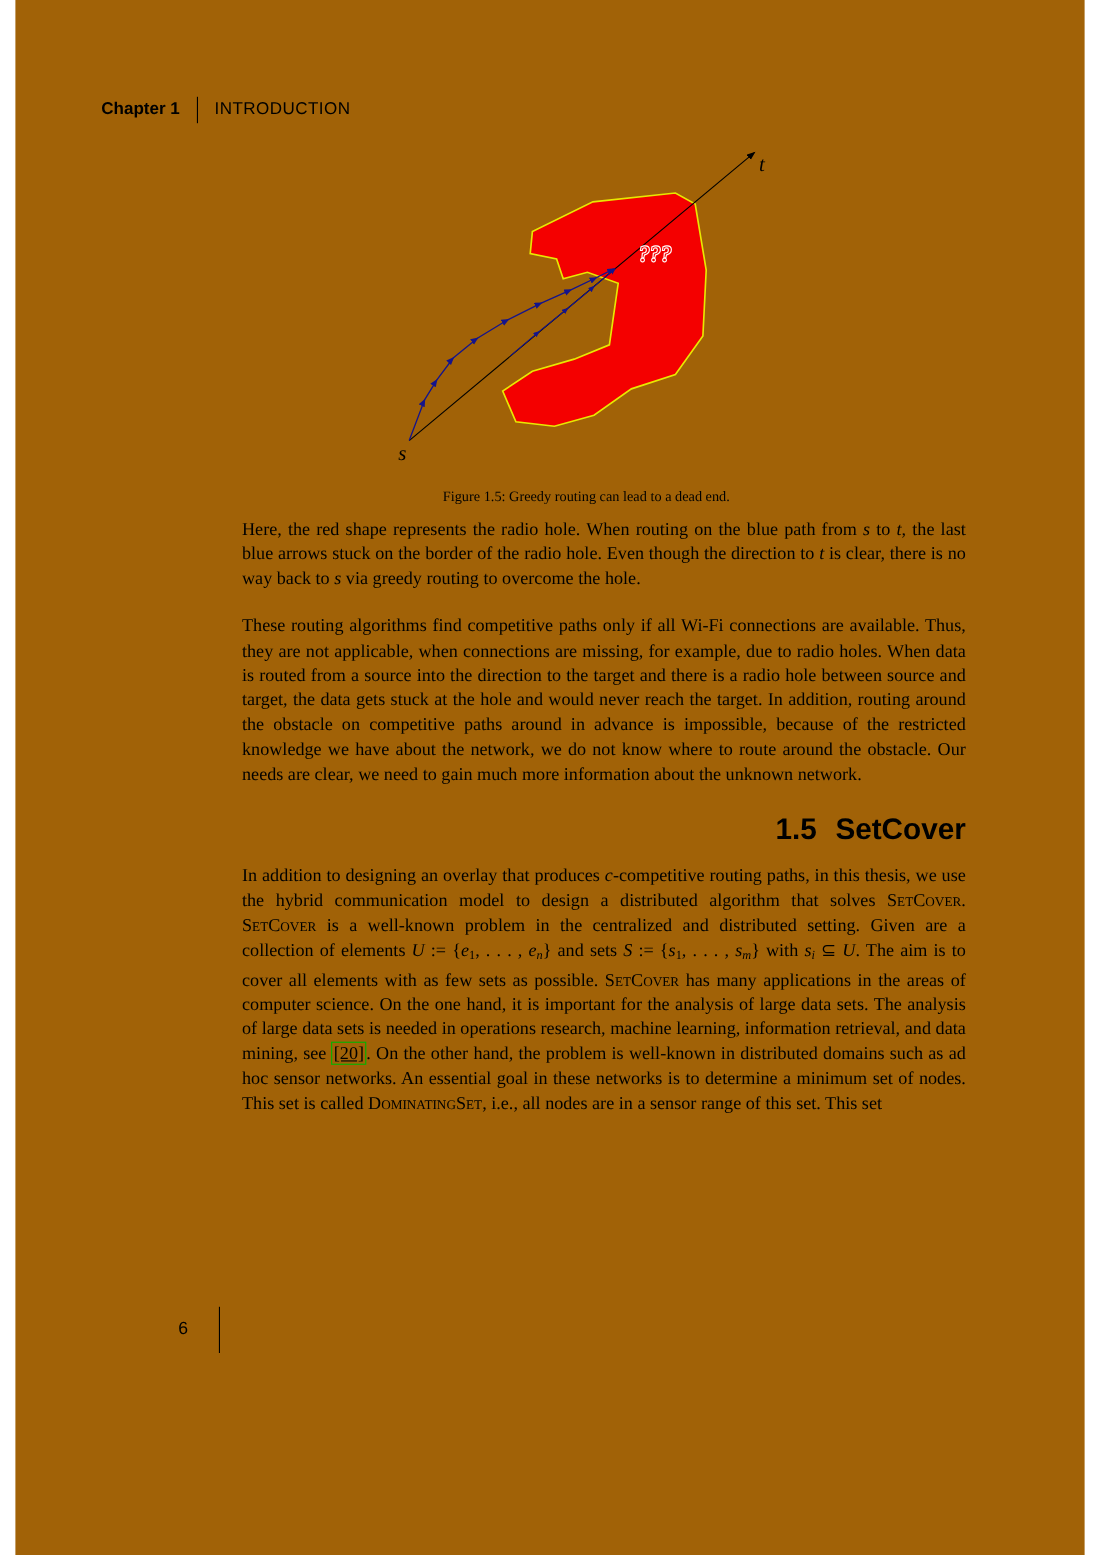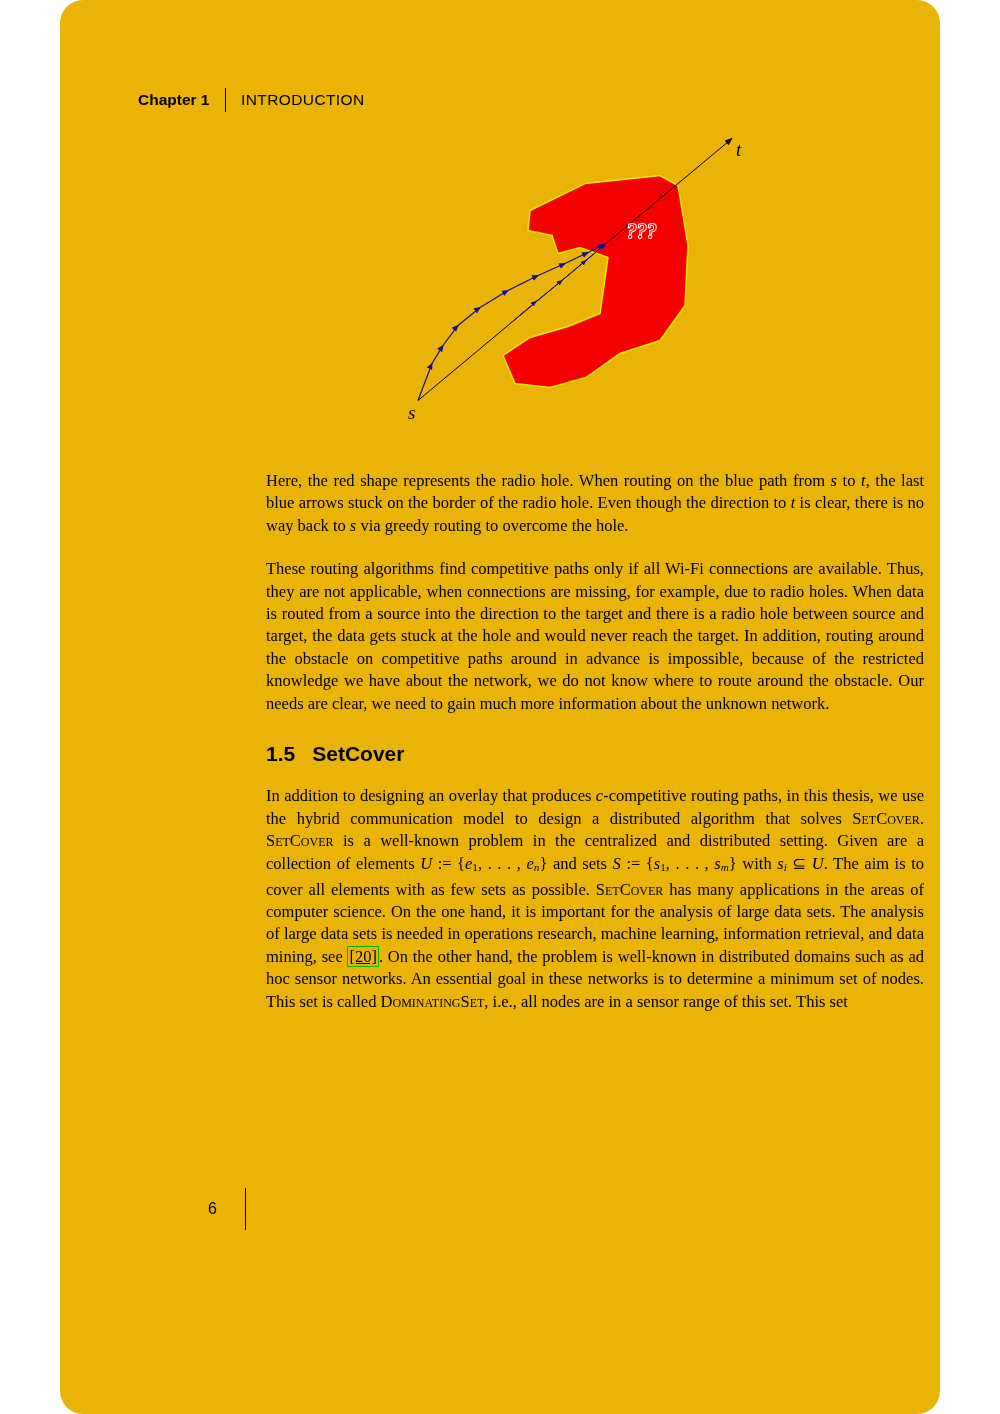--- a/index.html
+++ b/index.html
@@ -1,25 +1,24 @@
 <!DOCTYPE html>
 <html><head>
 <meta charset="utf-8">
 <style>
   * { margin:0; padding:0; box-sizing:border-box; }
   html,body { background:#ffffff; }
   .page {
     position:relative;
-    width:880px; height:1414px;
+    width:972px; height:1414px;
     margin:0 auto;
-    background:#eab308;
+    background:#a16207;
     font-family:"Liberation Serif", serif;
     color:#000;
     overflow:hidden;
-    border-radius:23px;
   }
 
   
   .header {
     position:absolute; top:88px; left:78px;
     display:flex; align-items:center;
     font-family:"Liberation Sans", sans-serif;
     font-size:15.5px;
   }
   .header .chapter { font-weight:bold; }
@@ -40,23 +39,23 @@
   
   .body-text {
     position:absolute; left:206px; top:470px; width:658px;
     font-size:16.5px; line-height:22.4px;
     text-align:justify;
   }
   .body-text p { margin-bottom:21px; }
 
   .section-heading {
     font-family:"Liberation Sans", sans-serif;
-    font-weight:bold; font-size:21px;
+    font-weight:bold; font-size:27px;
     margin:28px 0 20px 0;
-    text-align:left;
+    text-align:right;
   }
   .section-heading .num { margin-right:17px; }
 
   
   .seg-i   { font-style:italic; }
   .seg-sc  { font-variant:small-caps; }
   .seg-scr { font-style:italic; }
   .seg-sub  { font-size:0.68em; vertical-align:-0.22em; }
   .seg-subi { font-size:0.68em; vertical-align:-0.22em; font-style:italic; }
   .seg-cite { border:1.2px solid #00b400; padding:0 1px;text-decoration:underline; }
@@ -99,20 +98,21 @@
       <polyline points="28,275 42,238 53,220 68,200 90,182 118,165 148,150 175,138 198,127 214,119" fill="none" stroke="#14148c" stroke-width="1.2" marker-mid="url(#arrowB)" marker-end="url(#arrowB)"></polyline>
 
       <polyline points="120,198 146,176 172,155 196,135 215,119" fill="none" stroke="#14148c" stroke-width="1" marker-mid="url(#arrowB)" marker-end="url(#arrowB)"></polyline>
 
       <text x="236" y="112" fill="#f40000" font-size="20" font-style="italic" style="paint-order:stroke; stroke:#ffffff; stroke-width:2px;">???</text>
       <text x="18" y="293" font-size="19" font-style="italic">s</text>
       <text x="346" y="30" font-size="19" font-style="italic">t</text>
     </svg>
   </div>
 
+  <div class="caption">Figure 1.5: Greedy routing can lead to a dead end.</div>
 
   <div class="body-text">
     <p><span>Here, the red shape represents the radio hole. When routing on the blue path from </span><span class="seg-i">s</span><span> to </span><span class="seg-i">t</span><span>, the last blue arrows stuck on the border of the radio hole. Even though the direction to </span><span class="seg-i">t</span><span> is clear, there is no way back to </span><span class="seg-i">s</span><span> via greedy routing to overcome the hole.</span></p>
     <p><span>These routing algorithms find competitive paths only if all Wi-Fi connections are available. Thus, they are not applicable, when connections are missing, for example, due to radio holes. When data is routed from a source into the direction to the target and there is a radio hole between source and target, the data gets stuck at the hole and would never reach the target. In addition, routing around the obstacle on competitive paths around in advance is impossible, because of the restricted knowledge we have about the network, we do not know where to route around the obstacle. Our needs are clear, we need to gain much more information about the unknown network.</span></p>
 
     <h2 class="section-heading">
       <span class="num">1.5</span><span>SetCover</span>
     </h2>
 
     <p><span>In addition to designing an overlay that produces </span><span class="seg-i">c</span><span>-competitive routing paths, in this thesis, we use the hybrid communication model to design a distributed algorithm that solves </span><span class="seg-sc">SetCover</span><span>. </span><span class="seg-sc">SetCover</span><span> is a well-known problem in the centralized and distributed setting. Given are a collection of elements </span><span class="seg-scr">U</span><span> := {</span><span class="seg-i">e</span><span class="seg-sub">1</span><span>, . . . , </span><span class="seg-i">e</span><span class="seg-subi">n</span><span>} and sets </span><span class="seg-scr">S</span><span> := {</span><span class="seg-i">s</span><span class="seg-sub">1</span><span>, . . . , </span><span class="seg-i">s</span><span class="seg-subi">m</span><span>} with </span><span class="seg-i">s</span><span class="seg-subi">i</span><span> ⊆ </span><span class="seg-scr">U</span><span>. The aim is to cover all elements with as few sets as possible. </span><span class="seg-sc">SetCover</span><span> has many applications in the areas of computer science. On the one hand, it is important for the analysis of large data sets. The analysis of large data sets is needed in operations research, machine learning, information retrieval, and data mining, see </span><span class="seg-cite">[20]</span><span>. On the other hand, the problem is well-known in distributed domains such as ad hoc sensor networks. An essential goal in these networks is to determine a minimum set of nodes. This set is called </span><span class="seg-sc">DominatingSet</span><span>, i.e., all nodes are in a sensor range of this set. This set</span></p>

